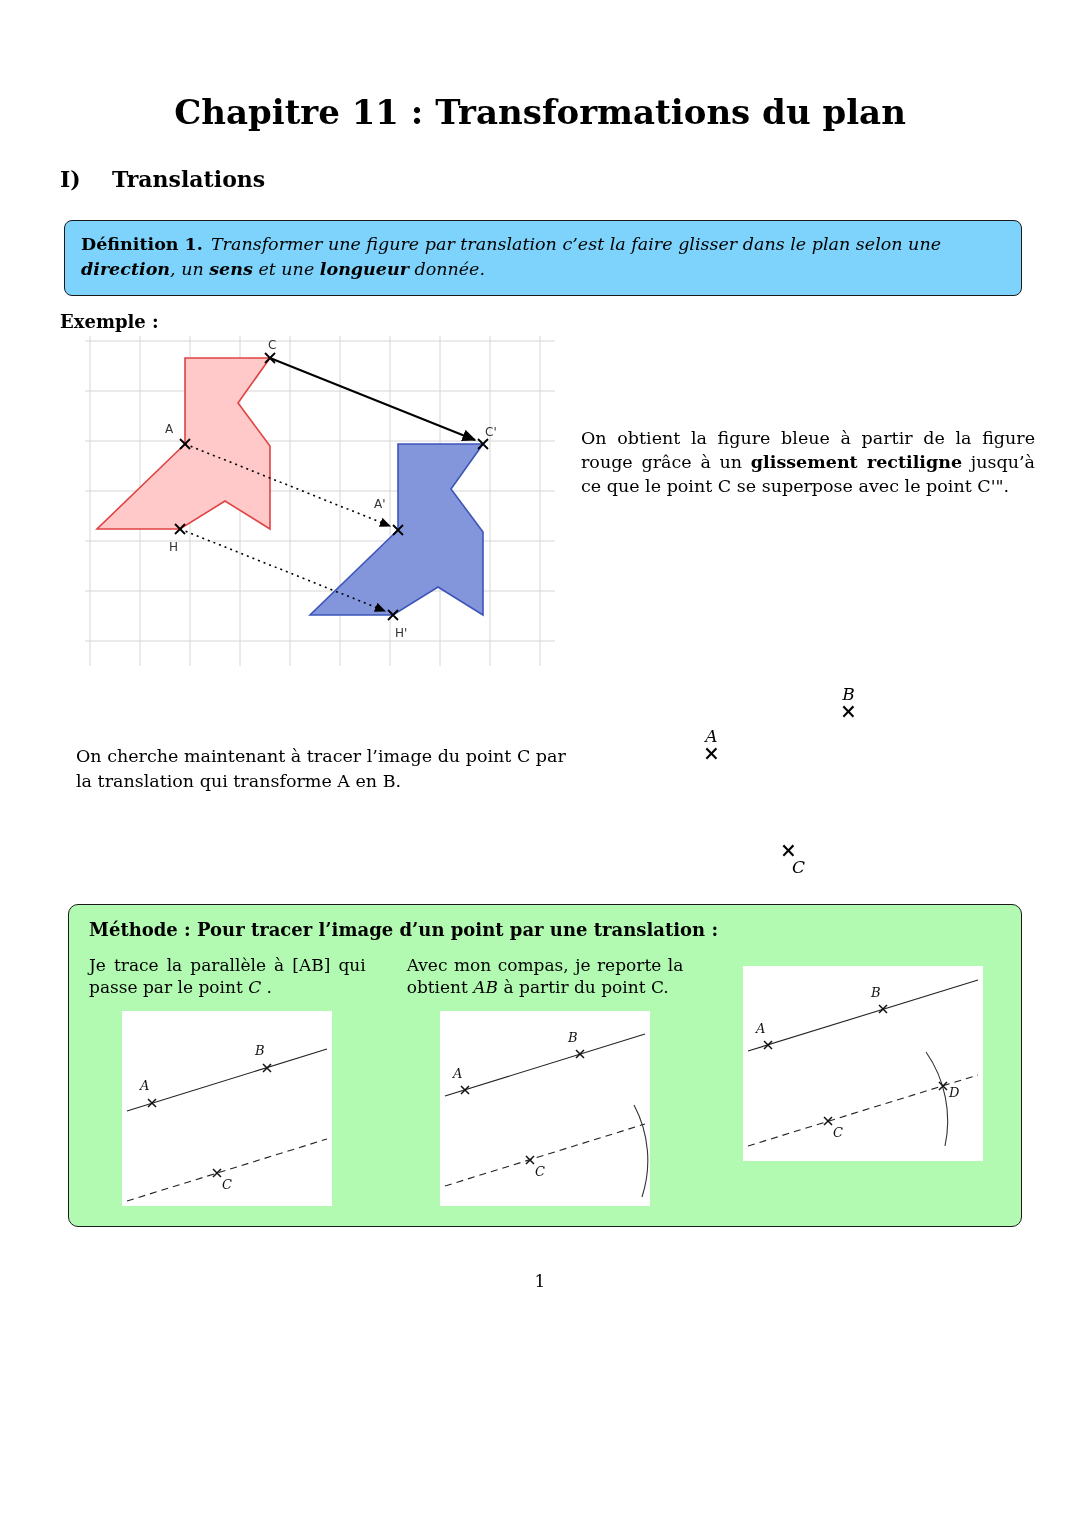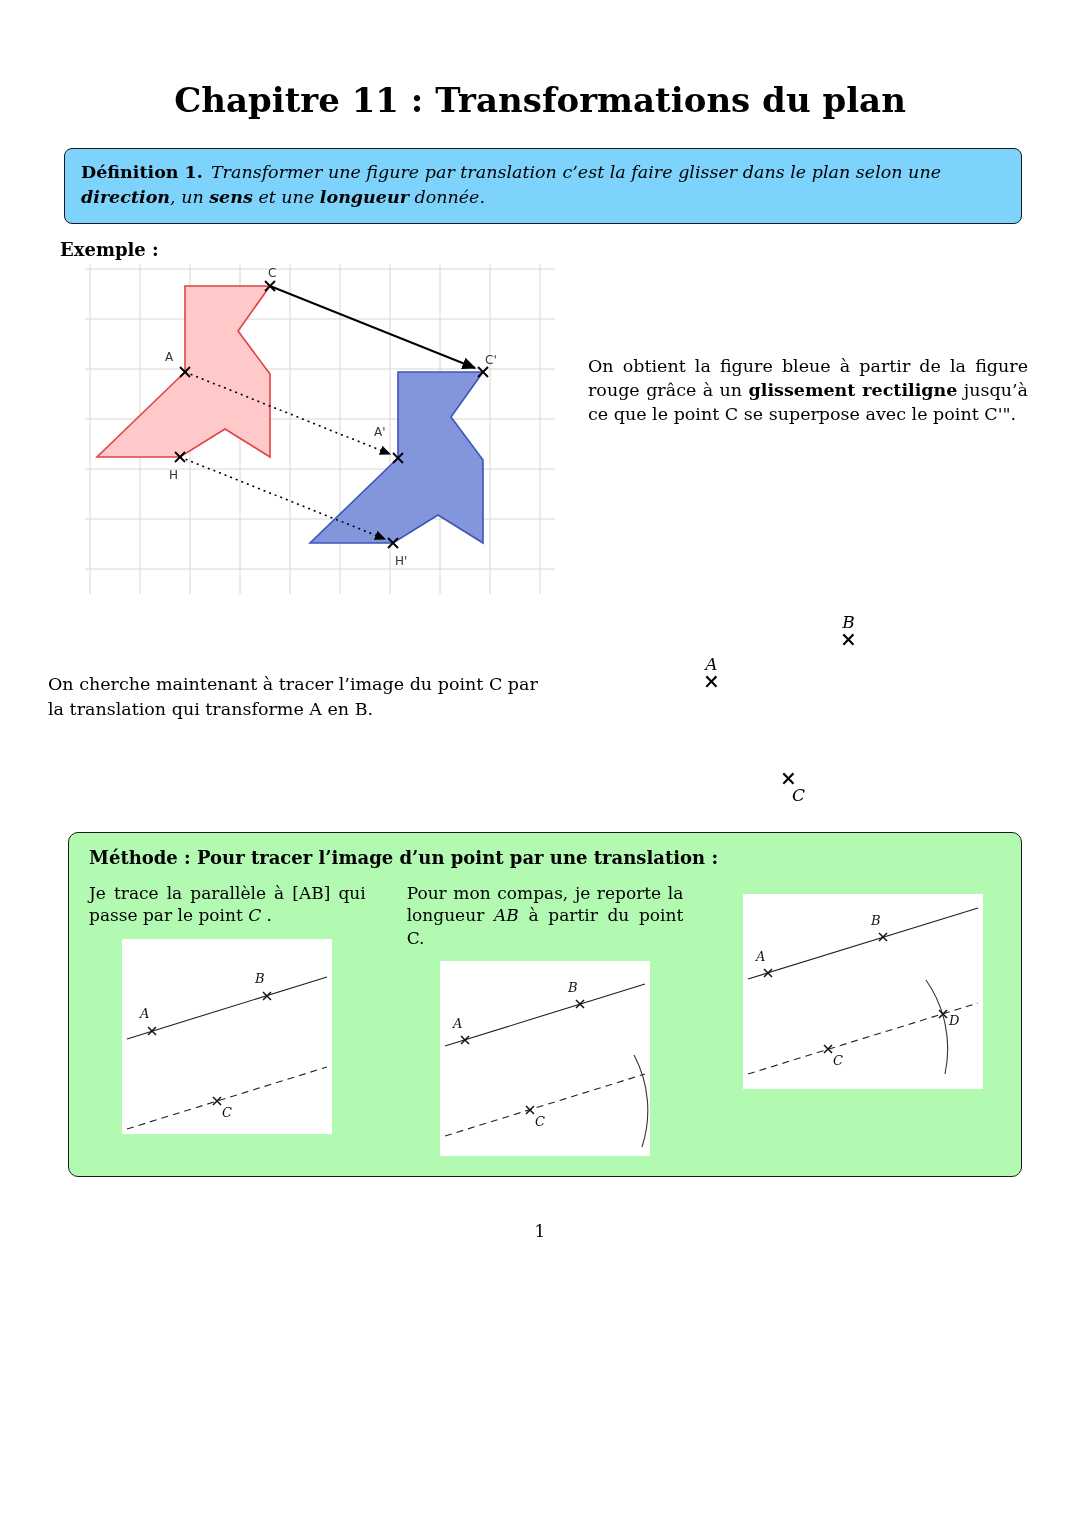--- a/index.html
+++ b/index.html
@@ -1,41 +1,41 @@
 <!DOCTYPE html>
 <html><head>
 <meta charset="utf-8">
 <title>Chapitre 11</title>
 <style>
   html,body { margin:0; padding:0; background:#fff; }
   body {
     width:1080px; height:1528px; overflow:hidden; position:relative;
     font-family:"DejaVu Serif", serif; color:#000;
   }
-  .title { margin:0; padding-top:80px; text-align:center; font-size:34px; font-weight:bold; }
+  .title { margin:12px; padding-top:80px; text-align:center; font-size:34px; font-weight:bold; }
   .section-heading { margin:34px 0 0 60px; font-size:22px; font-weight:bold; }
   .sec-num { display:inline-block; width:52px; }
   .def-box {
     margin:28px 58px 0 64px; background:#7dd3fc; border:1.6px solid #1a1a1a;
     border-radius:8px; padding:11px 16px 12px; font-size:17.5px; font-style:italic; line-height:1.45;
   }
   .def-label { font-weight:bold; font-style:normal; margin-right:8px; }
   .example-label { margin:15px 16px 0 60px; font-size:18px; font-weight:bold; }
   .figure-row { display:flex; align-items:flex-start; margin:4px 0 0 85px; }
   .figure-caption { width:462px; margin:90px 0 0 22px; font-size:17.5px; line-height:1.38; text-align:justify; }
-  .figure-caption p { margin:0 11px 11px; }
+  .figure-caption p { margin:0 4px 11px; }
   .main-figure text { font-family:"DejaVu Sans", sans-serif; font-size:12px; fill:#333; font-style:normal; }
   .grid { stroke:#d6d6d6; stroke-width:1; fill:none; }
   .red-shape  { fill:#ffc9c9; stroke:#e04343; stroke-width:1.6; }
   .blue-shape { fill:#8396dc; stroke:#3d55b8; stroke-width:1.6; }
   .arrow-solid  { stroke:#000; stroke-width:2; }
   .arrow-dotted { stroke:#000; stroke-width:1.6; stroke-dasharray:2 4; }
   .cross-marks  { stroke:#000; stroke-width:1.8; fill:none; }
   .exercise-section { position:relative; height:230px; }
-  .exercise-text { position:absolute; left:48px; top:78px; width:505px; margin:0; font-size:17.5px; line-height:1.42; }
+  .exercise-text { position:absolute; left:76px; top:78px; width:505px; margin:0; font-size:17.5px; line-height:1.42; }
   .pt { position:absolute; display:flex; flex-direction:column; align-items:center; font-size:17px; }
   .pt-label { font-style:italic; line-height:1; }
   .pt-cross { font-weight:bold; font-size:20px; line-height:0.85; font-style:normal; }
   .pt-a { left:703px; top:62px; }
   .pt-b { left:840px; top:20px; }
   .pt-c { left:780px; top:176px; align-items:flex-start; }
   .pt-c .pt-label { margin-left:12px; }
   .method-box {
     margin:8px 58px 0 68px; background:#b2fab2; border:1.6px solid #1a1a1a;
     border-radius:10px; padding:14px 20px 20px;
@@ -52,20 +52,23 @@
   .fig-arc    { stroke:#333; stroke-width:1.1; fill:none; }
   .page-number { text-align:center; margin-top:44px; font-size:17px; }
 </style>
 </head>
 <body>
 
 <div class="page">
 
   <h1 class="title">Chapitre 11 : Transformations du plan</h1>
 
+  <div class="section-heading">
+    <span class="sec-num">I)</span><span>Translations</span>
+  </div>
 
   <div class="def-box">
     <span class="def-label">Définition 1.</span><span>Transformer une figure par translation c’est la faire glisser dans le plan selon une </span><b>direction</b><span>, un </span><b>sens</b><span> et une </span><b>longueur</b><span> donnée.</span>
   </div>
 
   <div class="example-label">Exemple :</div>
 
   <div class="figure-row">
     <svg class="main-figure" width="470" height="330" viewBox="0 0 470 330">
       <defs>
@@ -121,21 +124,21 @@
           <path class="fig-cross" d="M26 88L34 96M34 88L26 96"></path>
           <path class="fig-cross" d="M141 53L149 61M149 53L141 61"></path>
           <path class="fig-cross" d="M91 158L99 166M99 158L91 166"></path>
           <text x="18" y="79">A</text>
           <text x="133" y="44">B</text>
           <text x="100" y="178">C</text>
         </svg>
       </div>
 
       <div class="method-col">
-        <p class="method-text"><span>Pour mon compas, je reporte la longueur </span><i>AB</i><span> à partir du point C.</span></p>
+        <p class="method-text"><span>Avec mon compas, je reporte la obtient </span><i>AB</i><span> à partir du point C.</span></p>
         <svg class="method-fig" width="210" height="195" viewBox="0 0 210 195">
           <line class="fig-line" x1="5" y1="85" x2="205" y2="23"></line>
           <line class="fig-dashed" x1="5" y1="175" x2="205" y2="113"></line>
           <path class="fig-arc" d="M194 94A118 118 0 0 1 202 186"></path>
           <path class="fig-cross" d="M21 75L29 83M29 75L21 83"></path>
           <path class="fig-cross" d="M136 39L144 47M144 39L136 47"></path>
           <path class="fig-cross" d="M86 145L94 153M94 145L86 153"></path>
           <text x="13" y="67">A</text>
           <text x="128" y="31">B</text>
           <text x="95" y="165">C</text>

